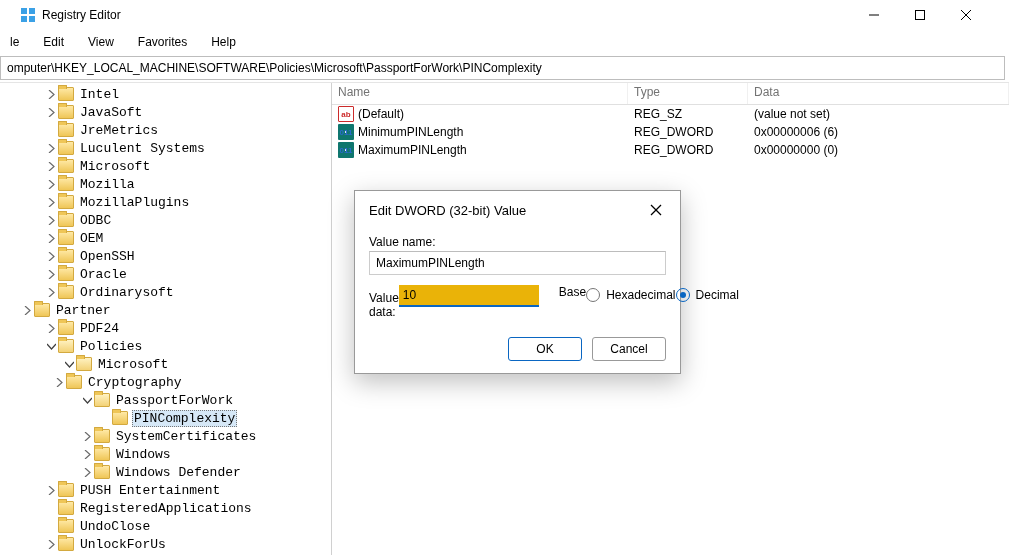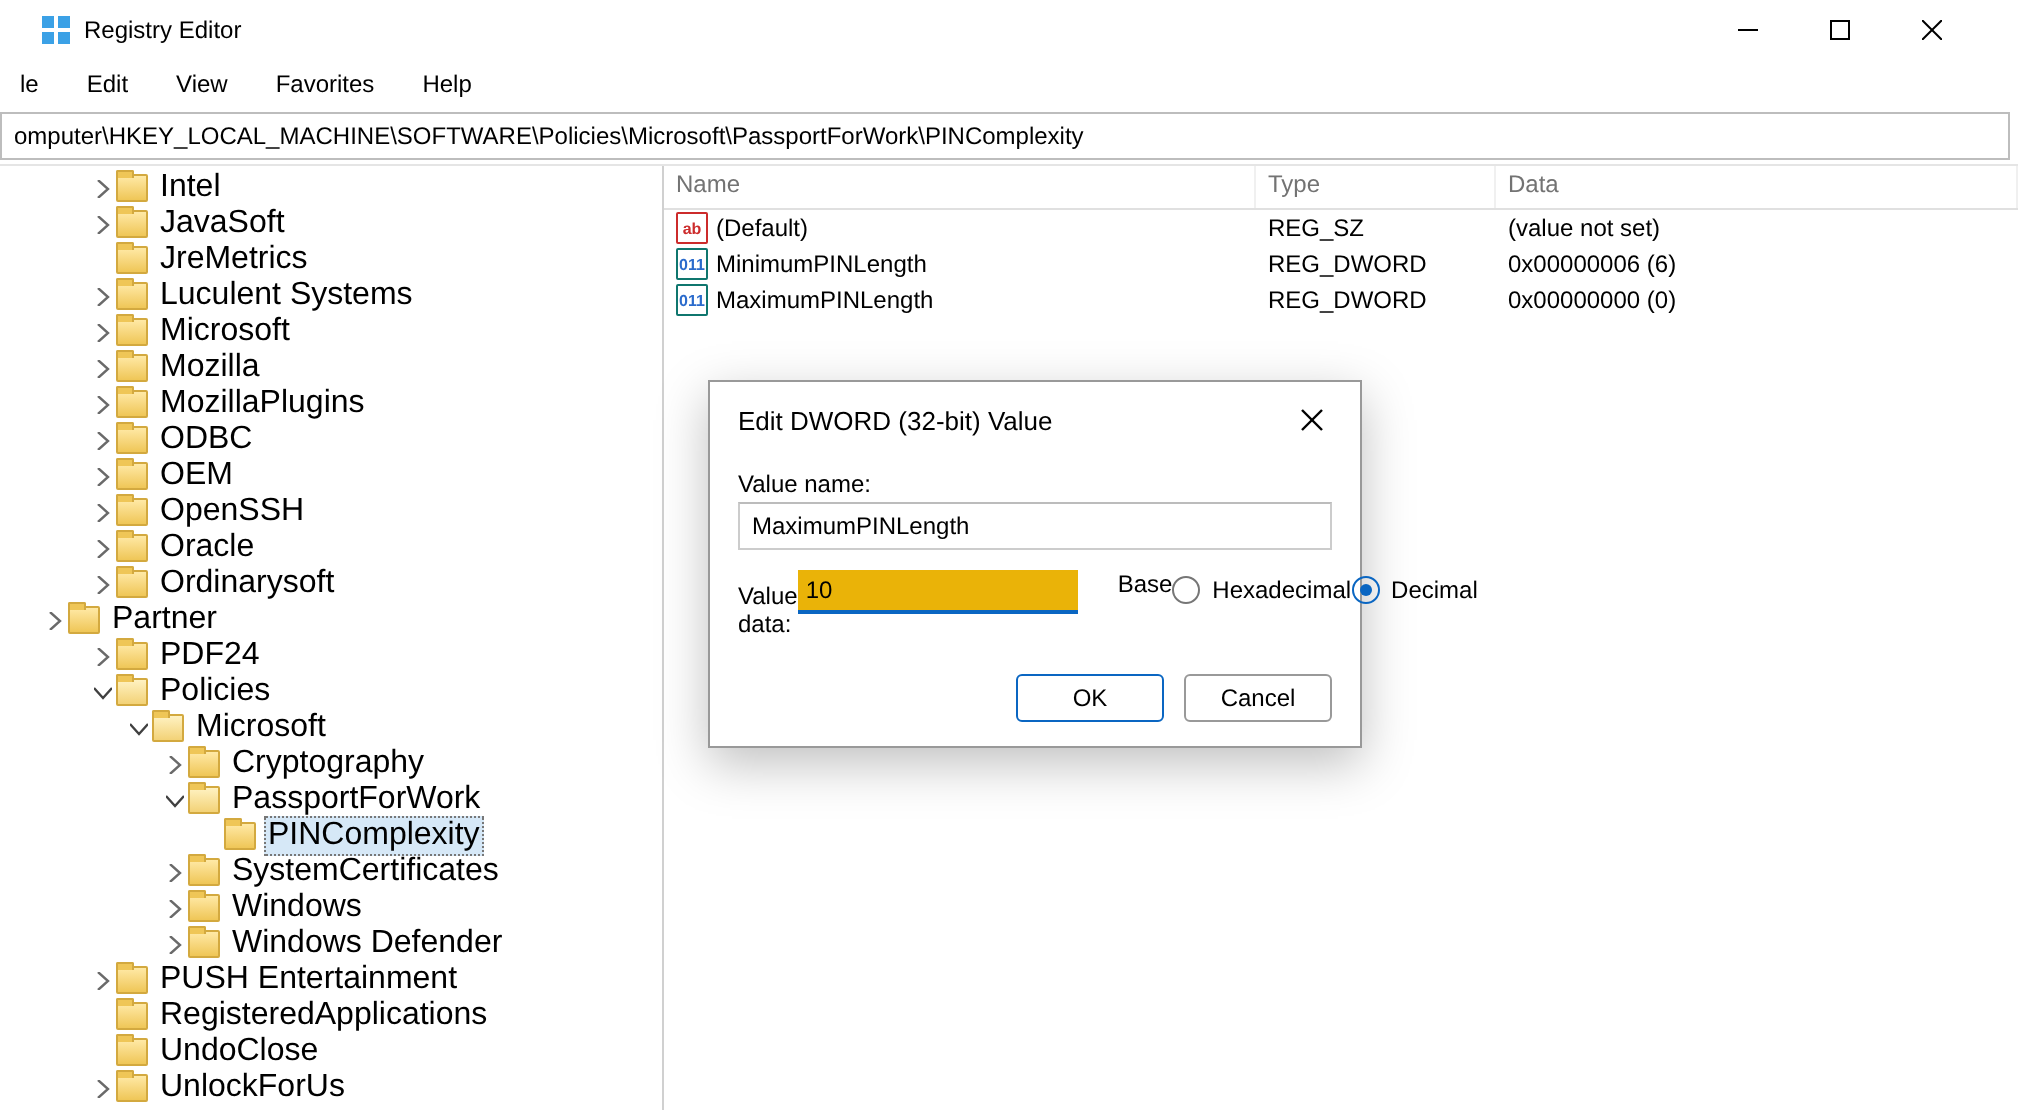--- a/index.html
+++ b/index.html
@@ -27,37 +27,37 @@
 
   
   .tree { position: relative; }
   .trow { display: flex; align-items: center; height: 18px; }
   .twisty { width: 14px; display: flex; justify-content: center; align-items: center; color: #6a6a6a; }
   .twisty svg { width: 9px; height: 9px; }
   .folder { width: 16px; height: 14px; margin-right: 4px; position: relative; }
   .folder::before { content: ""; position: absolute; inset: 0; background: linear-gradient(#ffe9a6,#efc657); border: 1px solid #d3a93f; border-radius: 1px; }
   .folder::after { content: ""; position: absolute; top: -2px; left: 0; width: 7px; height: 3px; background: #efc657; border: 1px solid #d3a93f; border-bottom: none; border-radius: 1px 1px 0 0; }
   .folder.open::before { background: linear-gradient(#fff2c2,#f3d277); }
-  .tlabel { font-size: 16px; padding: 0 2px; white-space: nowrap; }
+  .tlabel { font-size: 13px; padding: 0 2px; white-space: nowrap; font-family: Liberation Mono, monospace; }
   .trow.selected .tlabel { background: #d6e8f7; border: 1px dotted #777; padding: 0 1px; }
 
   
   .listhead { display: flex; height: 22px; border-bottom: 1px solid #e0e0e0; font-size: 12px; color: #737373; }
   .listhead .col { padding: 2px 6px; border-right: 1px solid #f0f0f0; }
   .col-name { width: 296px; }
   .col-type { width: 120px; }
   .col-data { flex: 1; }
   .lrow { display: flex; height: 18px; align-items: center; font-size: 12px; }
   .lrow .cell { padding: 12px 6px; }
   .cell-name { width: 296px; display: flex; align-items: center; }
   .cell-type { width: 120px; }
   .cell-data { flex: 1; }
   .valicon { width: 16px; height: 16px; margin-right: 4px; display: flex; align-items: center; justify-content: center; font-size: 8px; font-weight: bold; border-radius: 1px; }
   .valicon.sz { background: #fff; border: 1px solid #cc2b2b; color: #cc2b2b; }
-  .valicon.dw { background: #fff; border: 1px solid #0f766e; color: #2b6bcc; }
+  .valicon.dw { background: #fff; border: 7px solid #0f766e; color: #2b6bcc; }
   .dialog { position: absolute; left: 354px; top: 190px; width: 327px; background: #fff; border: 1px solid #999; box-shadow: 0 8px 24px rgba(0,0,0,0.25); }
   .dlg-title { height: 38px; display: flex; align-items: center; padding: 0 14px; font-size: 13px; }
   .dlg-title .spacer { flex: 1; }
   .dlg-close { width: 20px; height: 20px; display: flex; align-items: center; justify-content: center; }
   .dlg-body { padding: 0 14px 12px 14px; font-size: 12px; }
   .dlg-label { margin-top: 6px; margin-bottom: 2px; }
   .dlg-ro { height: 24px; border: 1px solid #ccc; border-top-color: #bcbcbc; padding: 2px 6px; display: flex; align-items: center; background: #fff; }
   .dlg-row { display: flex; gap: 20px; margin-top: 10px; }
   .dlg-col { display: flex; flex-direction: row; }
   .dlg-input { width: 140px; height: 22px; border: none; border-bottom: 2px solid #0a66c2; background: #eab308; font-size: 12px; padding: 2px 4px; outline: none; }
@@ -251,21 +251,21 @@
         </div>
         <div class="trow" style="padding-left: 62px;">
           <span class="twisty">
             <svg viewBox="0 0 9 9">
               <path d="M0 2 L4.5 7 L9 2" fill="none" stroke="#404040" stroke-width="1.2"></path>
             </svg>
           </span>
           <span class="folder open"></span>
           <span class="tlabel">Microsoft</span>
         </div>
-        <div class="trow" style="padding-left: 80px;">
+        <div class="trow" style="padding-left: 52px;">
           <span class="twisty">
             <svg viewBox="0 0 9 9">
               <path d="M2 0 L7 4.5 L2 9" fill="none" stroke="#6a6a6a" stroke-width="1.2"></path>
             </svg>
           </span>
           <span class="folder"></span>
           <span class="tlabel">Cryptography</span>
         </div>
         <div class="trow" style="padding-left: 80px;">
           <span class="twisty">

